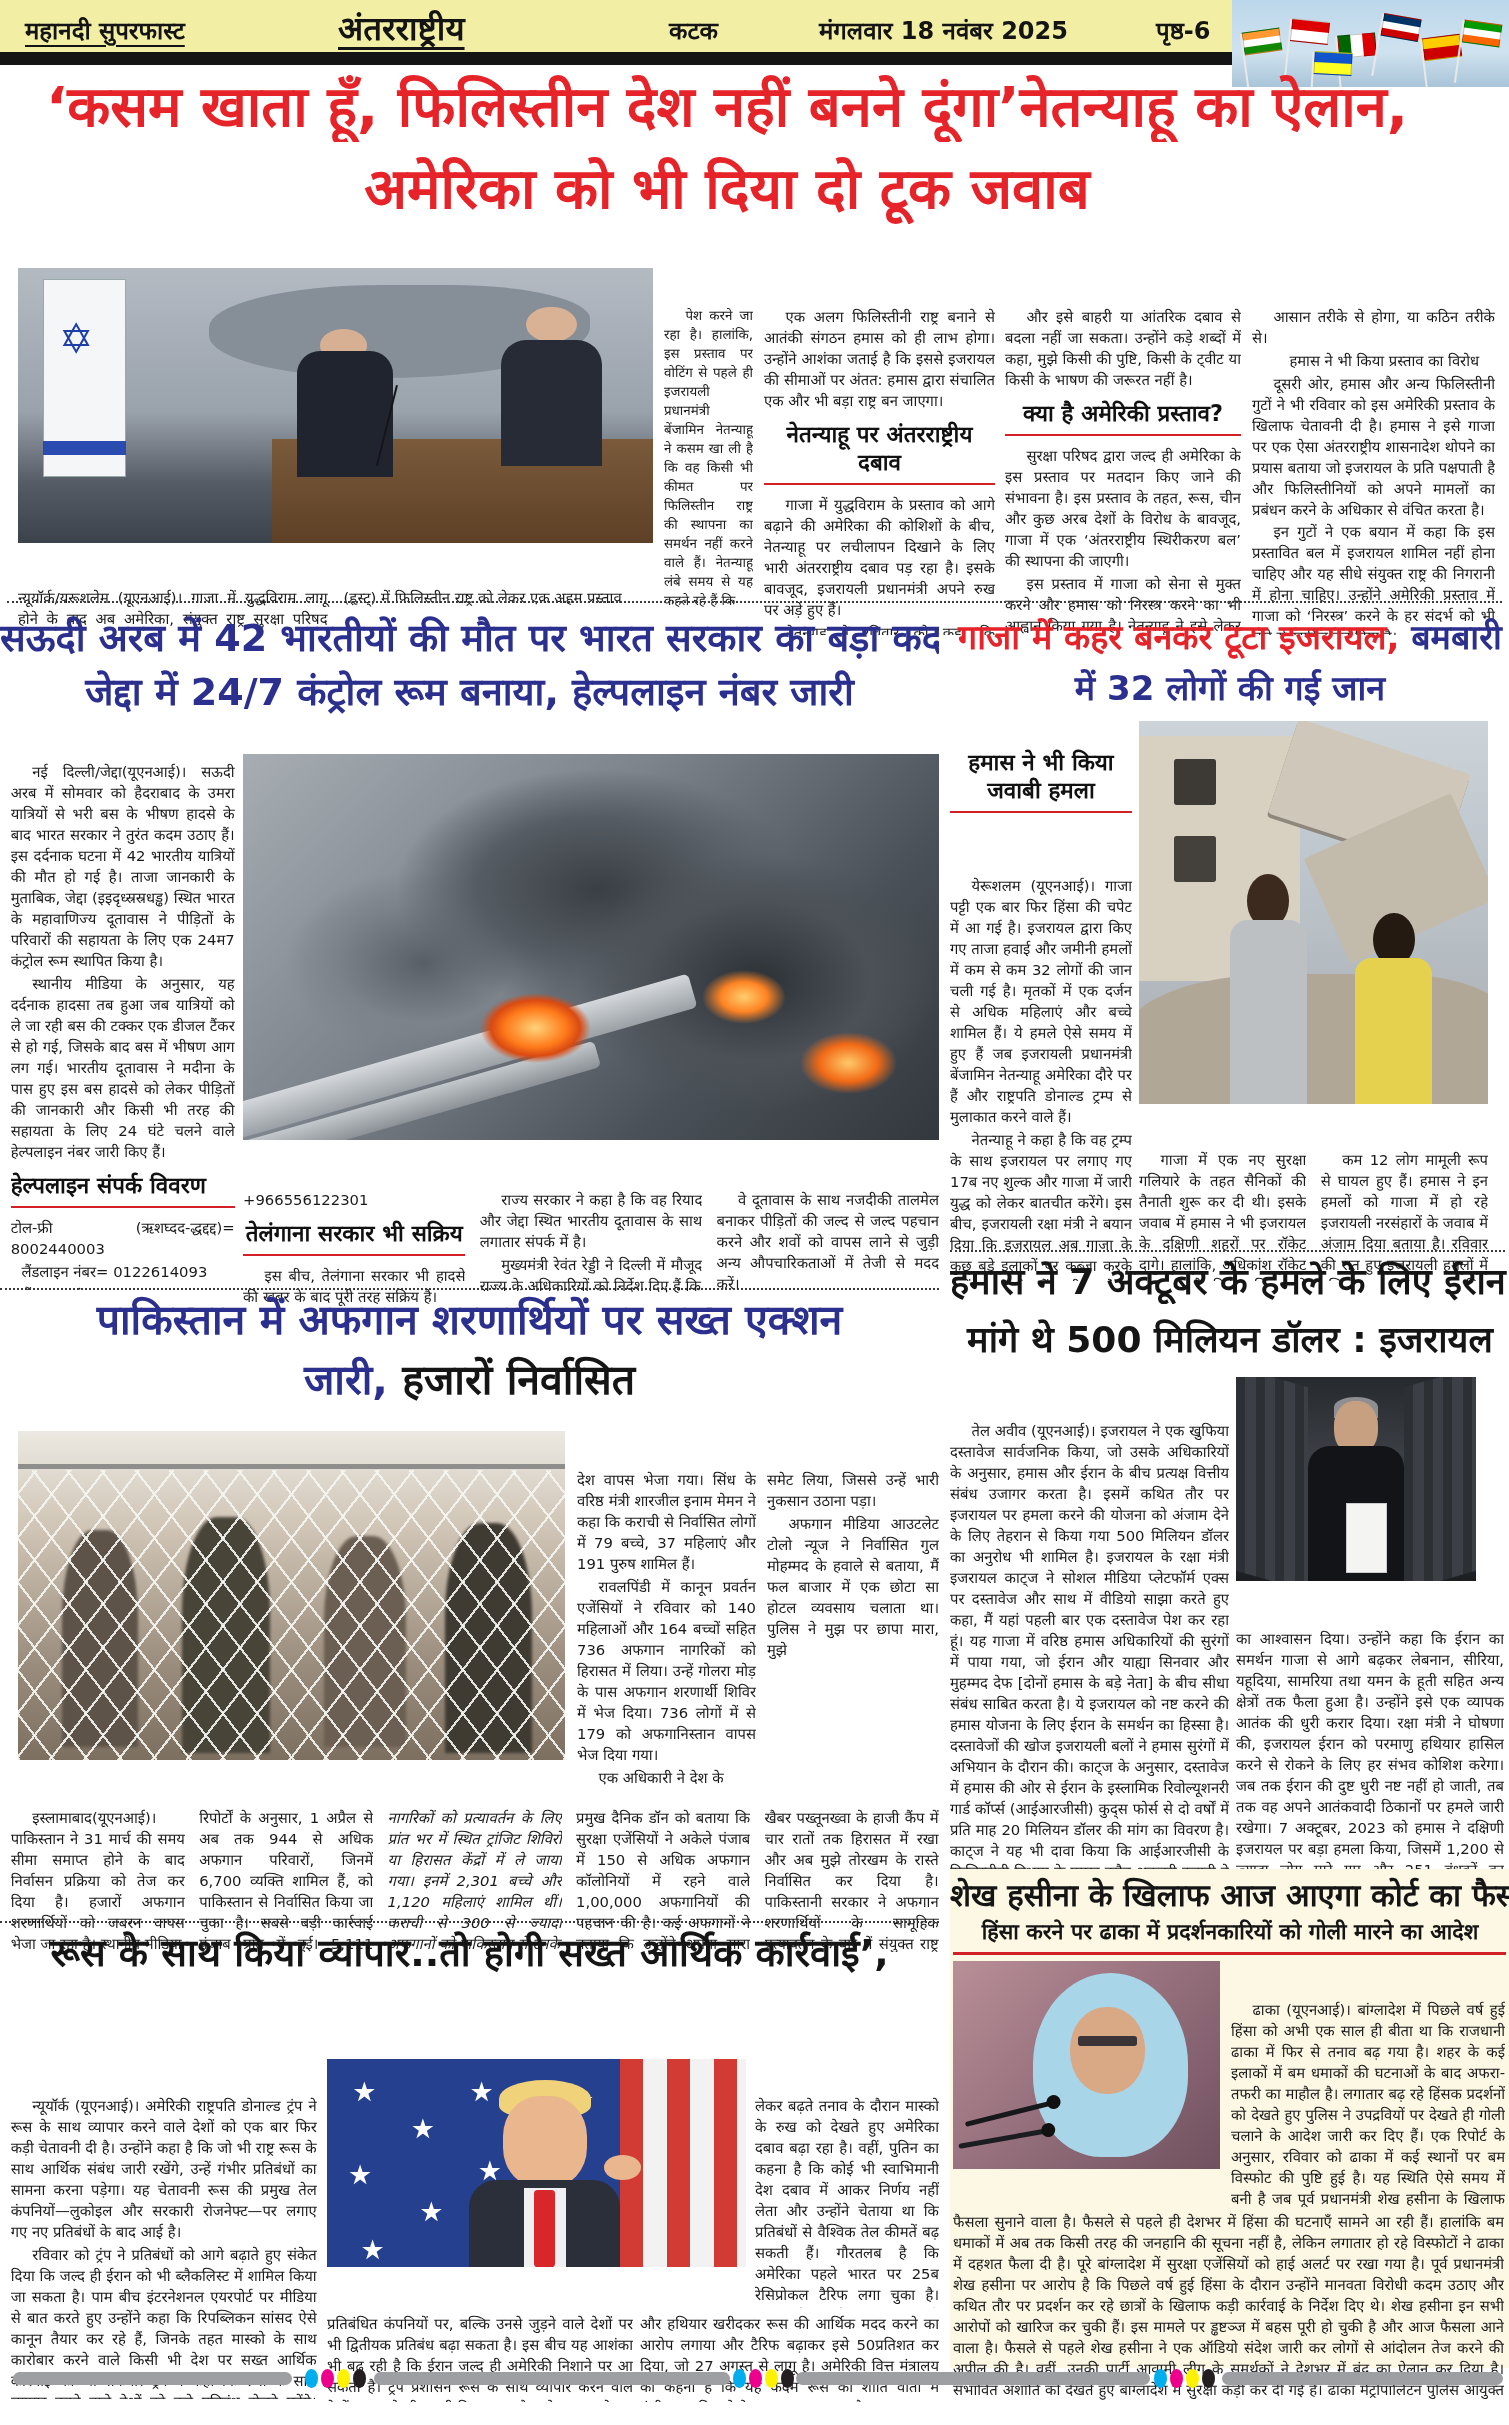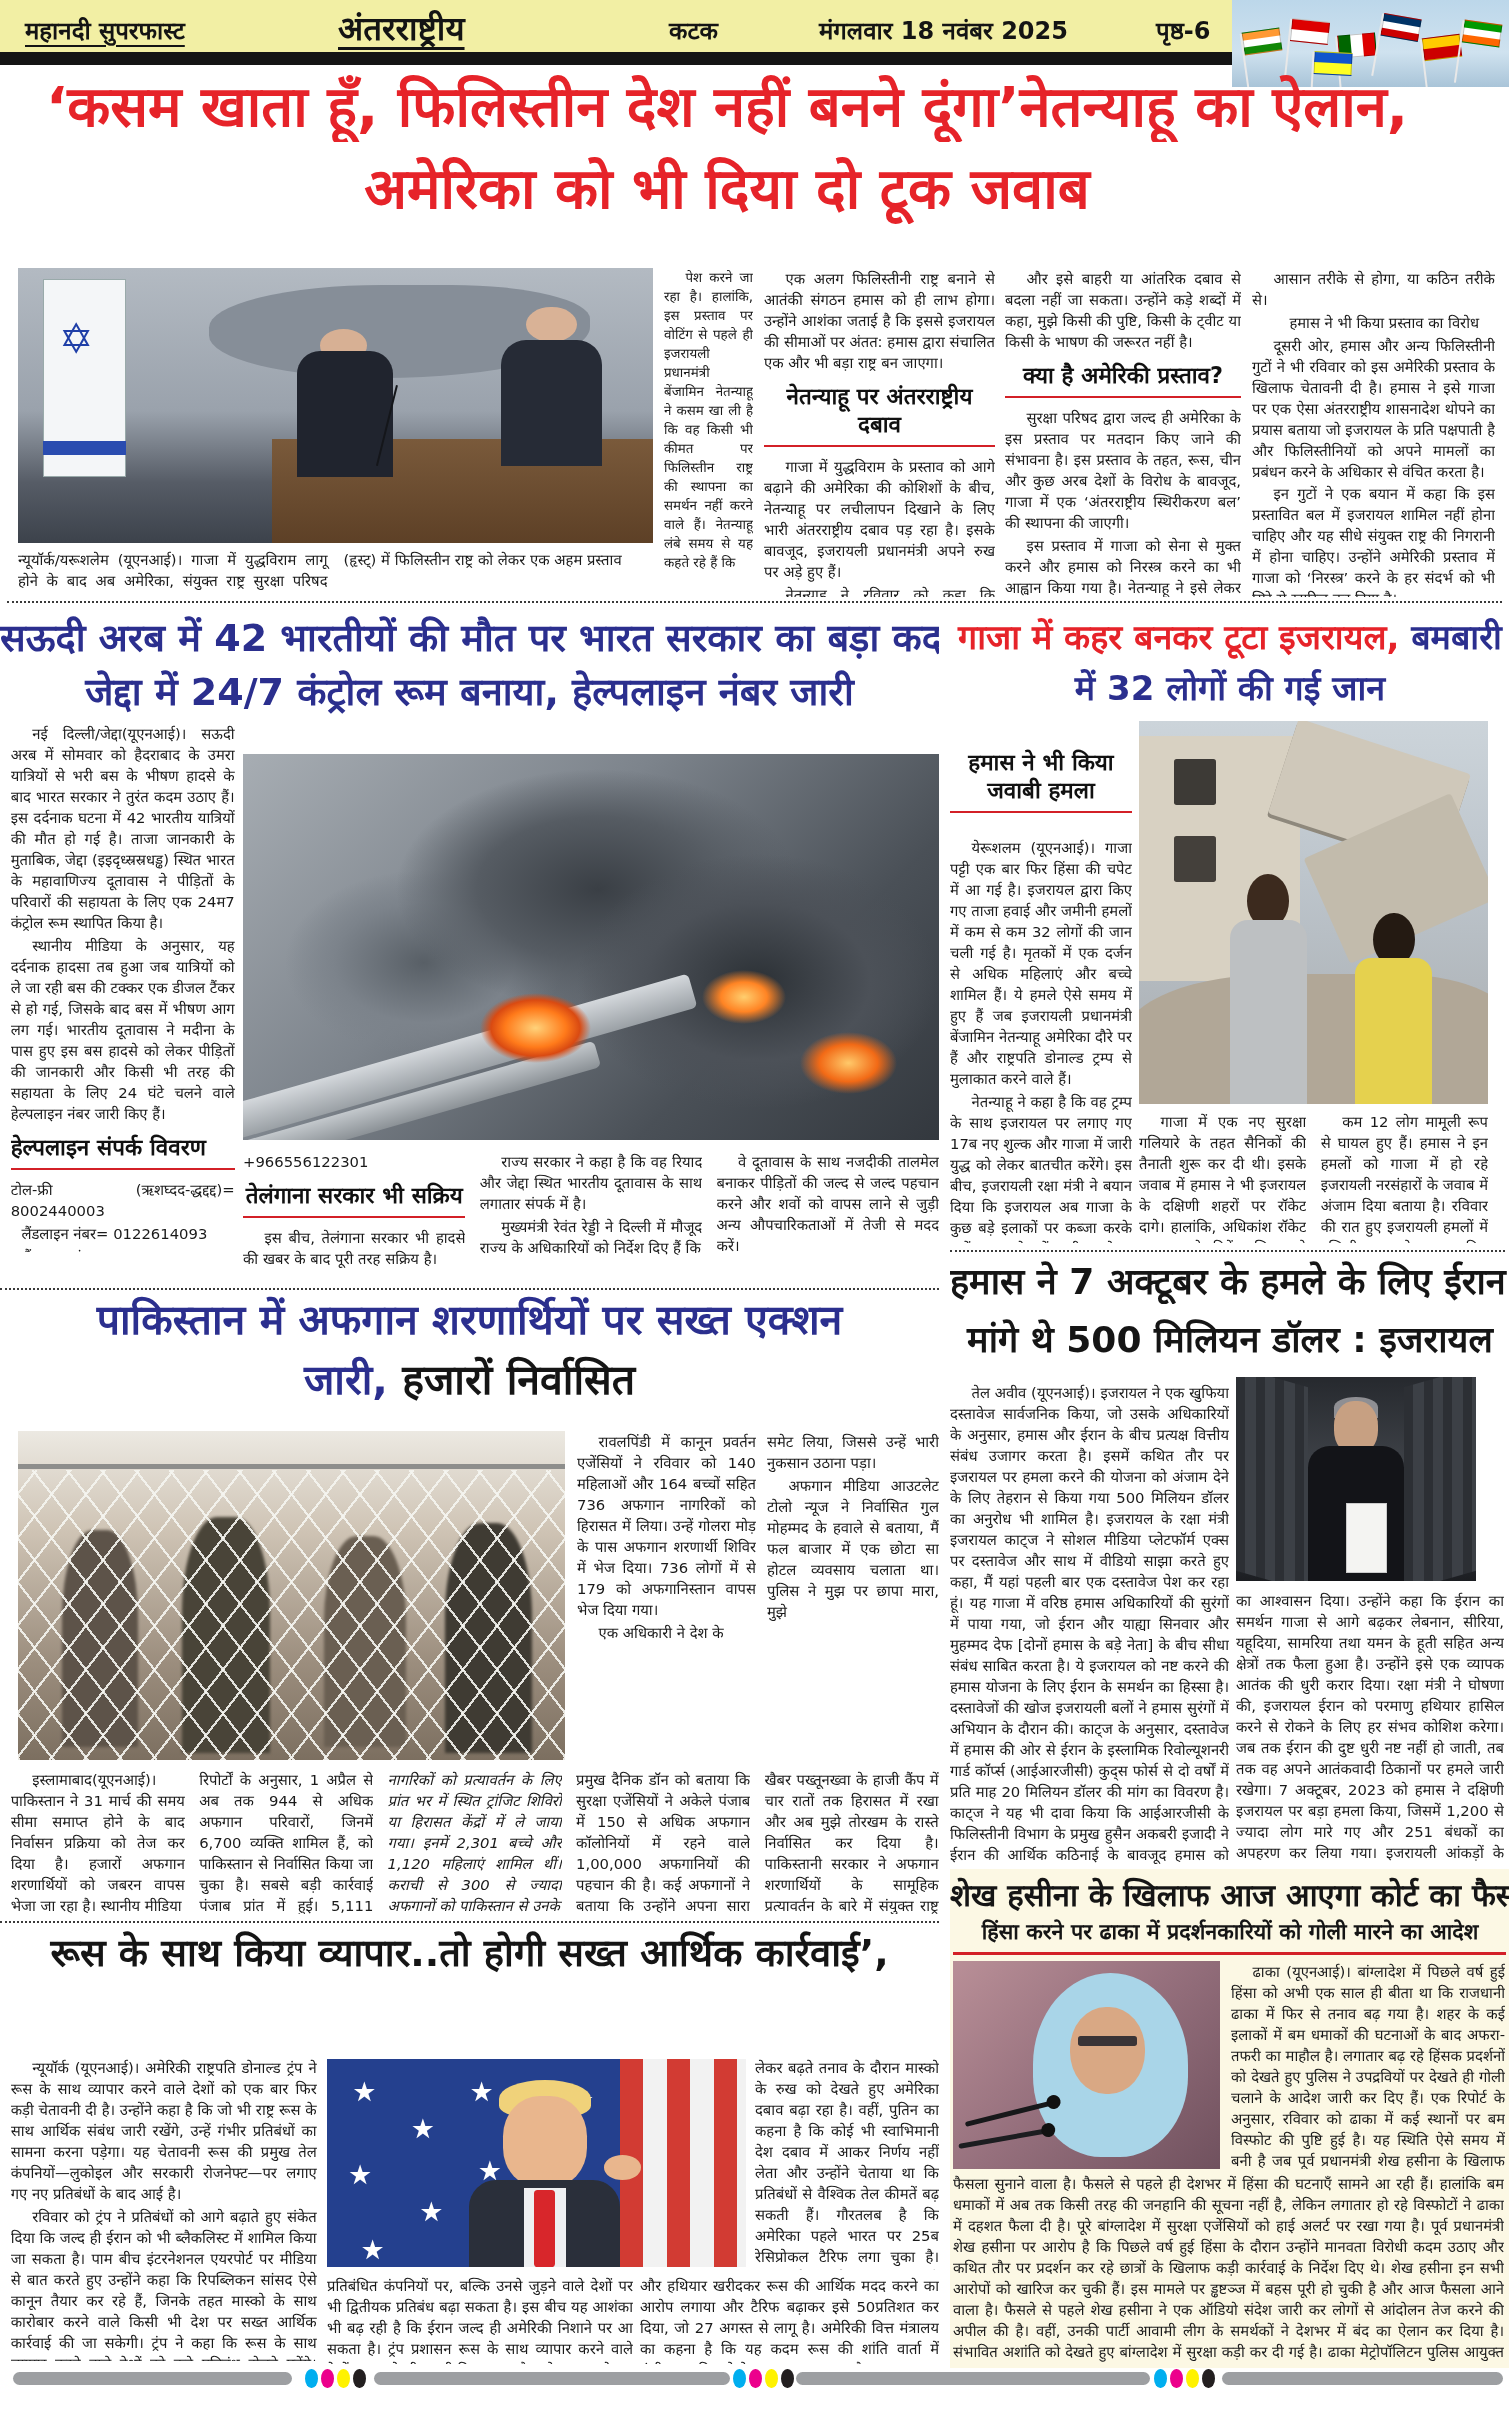--- a/index.html
+++ b/index.html
@@ -20,21 +20,21 @@
 
   
   .hl { left:0; width:1454px; text-align:center; font-weight:bold; line-height:1.25; white-space:nowrap; overflow:hidden; }
   .hl-red { color:#e62329; }
   .hl-blue { color:#2b2f8e; }
   .hl-black { color:#151515; }
   .lead-hl1 { top:72px; font-size:56px; }
   .lead-hl2 { top:154px; font-size:56px; }
 
   
-  .col { text-align:justify; font-size:14.8px; line-height:1.42; color:#1a1a1a; overflow:hidden; overflow-wrap:break-word; }
+  .col { text-align:justify; font-size:14.8px; line-height:1.42; color:#1a1a1a; overflow:hidden; overflow-wrap:break-word;margin-top:38px; }
   .col p { text-indent:21.5px; margin-bottom:1.8px; }
   .subhead { font-weight:bold; font-size:22.4px; line-height:1.25; text-align:center; color:#111;
              border-bottom:2.7px solid #d32027; padding-bottom:7.2px; margin:9px 0 9px 0; text-indent:0 !important; }
   .subhead.no-center { text-align:left; }
   .divider { border-top:2.7px dotted #3a3a3a; height:0; }
 
   
   .photo { overflow:hidden; background:#b9bfc6; }
   .photo div { position:absolute; }
 
@@ -291,20 +291,21 @@
 
   <div class="abs photo fence" style="left:18px; top:1431px; width:547px; height:329px;">
     <div class="fn-p1"></div>
       <div class="fn-p2"></div>
       <div class="fn-p3"></div>
       <div class="fn-p4"></div>
     <div class="fn-grid"></div>
       <div class="fn-rail"></div>
   </div>
   <div class="abs col" style="left:577px; top:1431px; width:179px; height:329px;">
+    <p style="text-indent:0;">देश वापस भेजा गया। सिंध के वरिष्ठ मंत्री शारजील इनाम मेमन ने कहा कि कराची से निर्वासित लोगों में 79 बच्चे, 37 महिलाएं और 191 पुरुष शामिल हैं।</p>
     <p>रावलपिंडी में कानून प्रवर्तन एजेंसियों ने रविवार को 140 महिलाओं और 164 बच्चों सहित 736 अफगान नागरिकों को हिरासत में लिया। उन्हें गोलरा मोड़ के पास अफगान शरणार्थी शिविर में भेज दिया। 736 लोगों में से 179 को अफगानिस्तान वापस भेज दिया गया।</p>
     <p>एक अधिकारी ने देश के</p>
   </div>
   <div class="abs col" style="left:767px; top:1431px; width:172px; height:329px;">
     <p style="text-indent:0;">समेट लिया, जिससे उन्हें भारी नुकसान उठाना पड़ा।</p>
     <p>अफगान मीडिया आउटलेट टोलो न्यूज ने निर्वासित गुल मोहम्मद के हवाले से बताया, मैं फल बाजार में एक छोटा सा होटल व्यवसाय चलाता था। पुलिस ने मुझ पर छापा मारा, मुझे</p>
   </div>
   <div class="abs" style="left:10.7px; top:1769px; width:928px; height:145px; display:flex; gap:14.3px;">
     <div class="col" style="flex:1; height:145px;">
         <p>इस्लामाबाद(यूएनआई)। पाकिस्तान ने 31 मार्च की समय सीमा समाप्त होने के बाद निर्वासन प्रक्रिया को तेज कर दिया है। हजारों अफगान शरणार्थियों को जबरन वापस भेजा जा रहा है। स्थानीय मीडिया</p>

